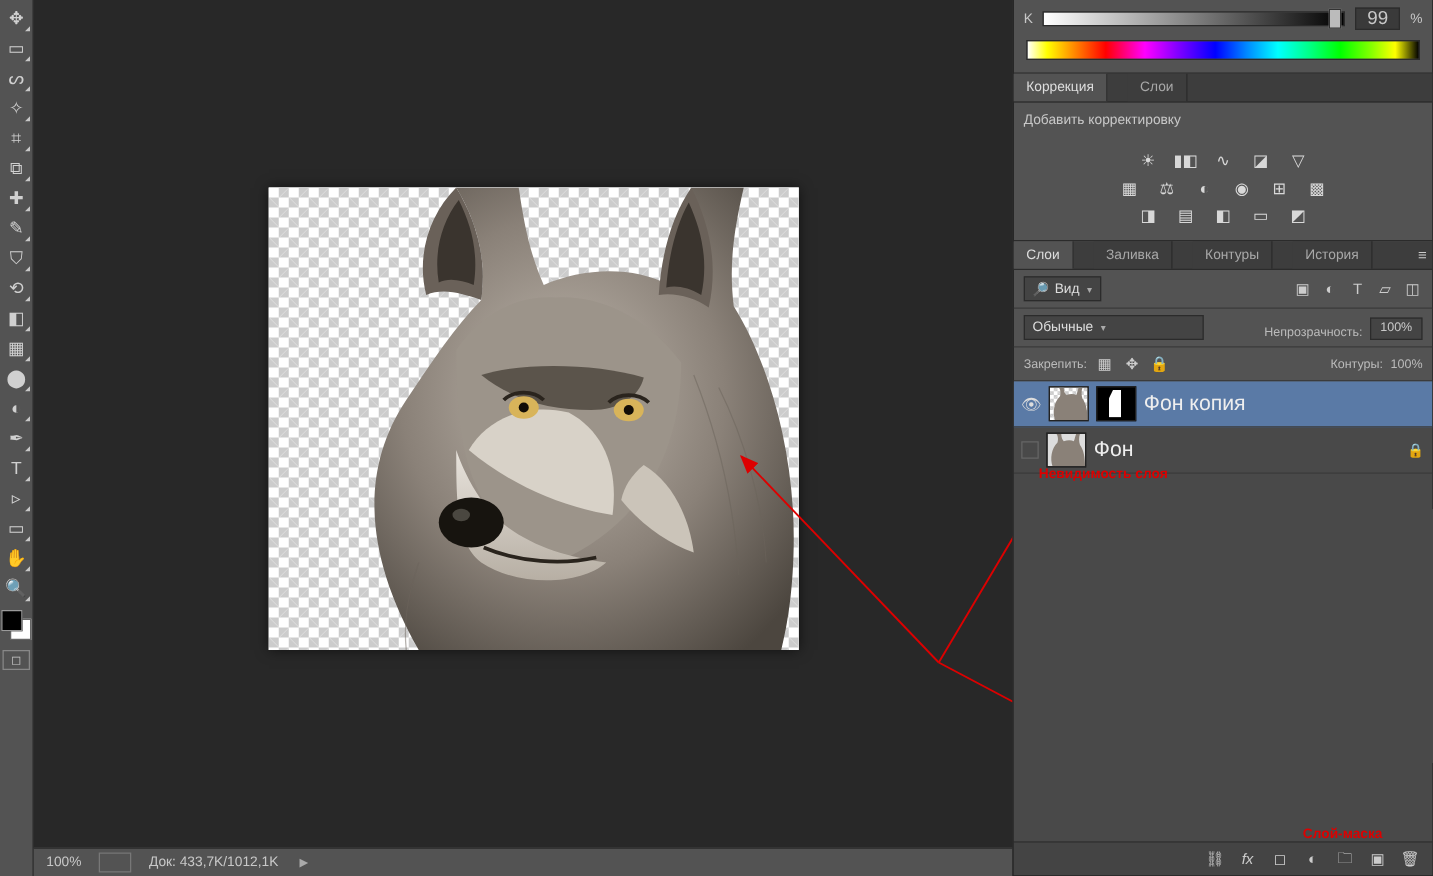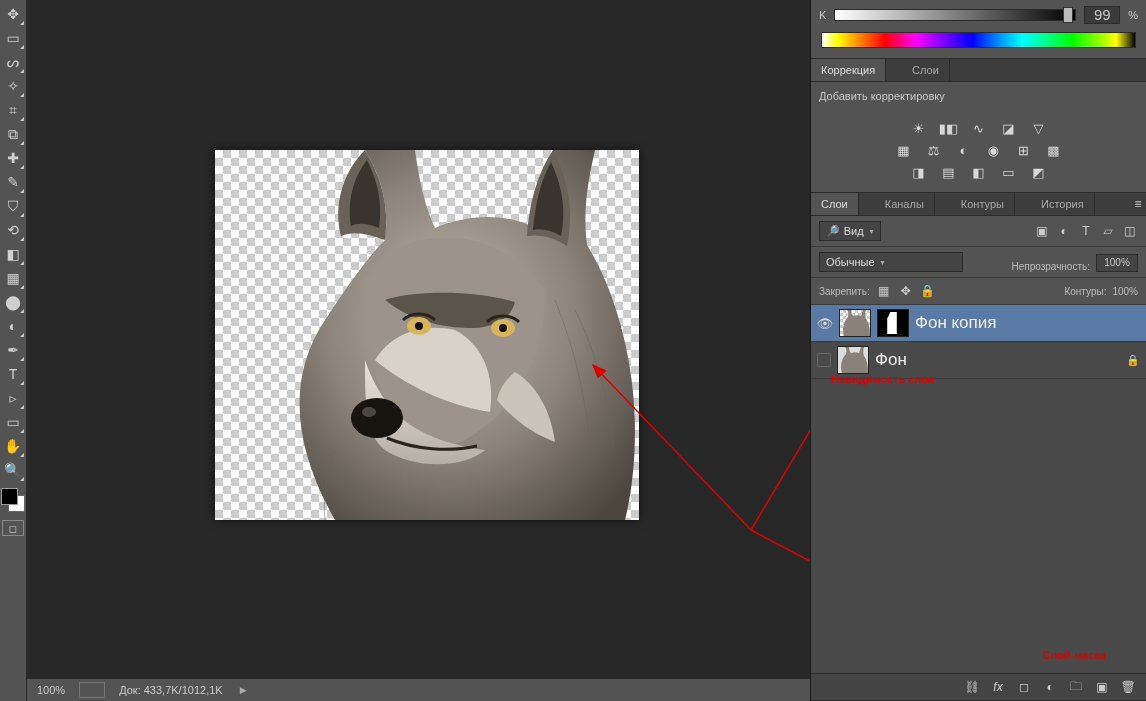--- a/index.html
+++ b/index.html
@@ -248,21 +248,21 @@
           <div class="adj-ico">◧</div>
           <div class="adj-ico">▭</div>
           <div class="adj-ico">◩</div>
         </div>
       </div>
     </div>
 
     <div class="panel layers">
       <div class="panel-tabs">
         <div class="ptab active">Слои</div>
-        <div class="ptab">Каналы</div>
+        <div class="ptab">Заливка</div>
         <div class="ptab">Контуры</div>
         <div class="ptab">История</div>
         <div style="flex:1"></div>
         <div class="mini-ico">≡</div>
       </div>
 
       <div class="opts">
         <div class="dd">
           <span style="margin-right:4px">🔎</span>
           <span>Вид</span>
@@ -316,21 +316,21 @@
             <svg class="mini-wolf" viewBox="0 0 30 26">
                 <rect width="30" height="26" fill="#ddd"></rect>
                 <path d="M4 26C2 20 3 12 8 7C9 4 8 1 7 0H11C11 3 12 5 13 6C16 5 19 5 21 6C22 4 22 2 23 0H26C25 3 25 6 26 9C29 13 30 19 30 26Z" fill="#8a8178"></path>
               </svg>
           </div>
           <div class="layer-name">Фон</div>
           <div class="lock">🔒</div>
         </div>
 
         <div class="annot" style="left:20px;top:68px">Невидимость слоя</div>
-        <div class="annot" style="right:40px;bottom:12px">Слой-маска</div>
+        <div class="annot" style="right:40px;bottom:0">Слой-маска</div>
       </div>
 
       <div class="layers-footer">
         <div class="lf-ico">⛓</div>
         <div class="lf-ico">
             <i>fx</i>
           </div>
         <div class="lf-ico">◻</div>
         <div class="lf-ico">◐</div>
         <div class="lf-ico">🗀</div>

